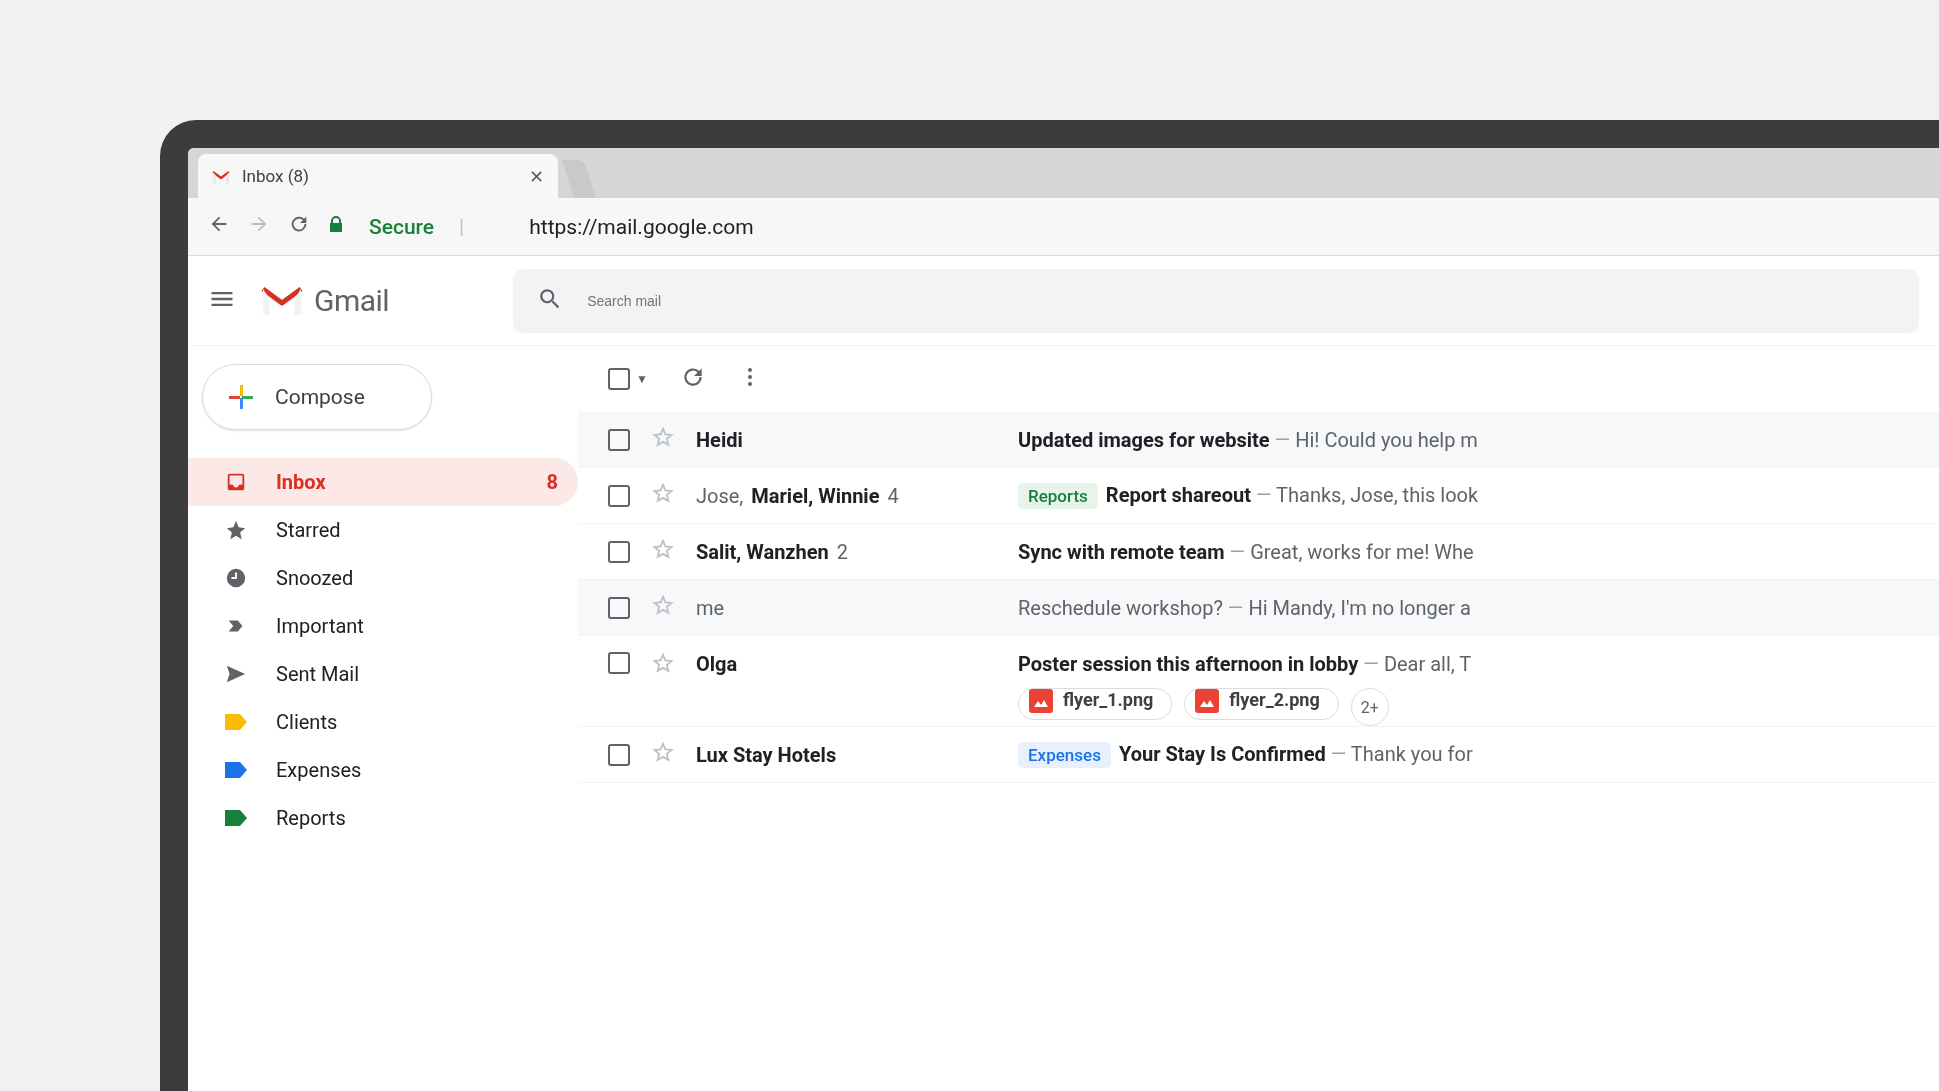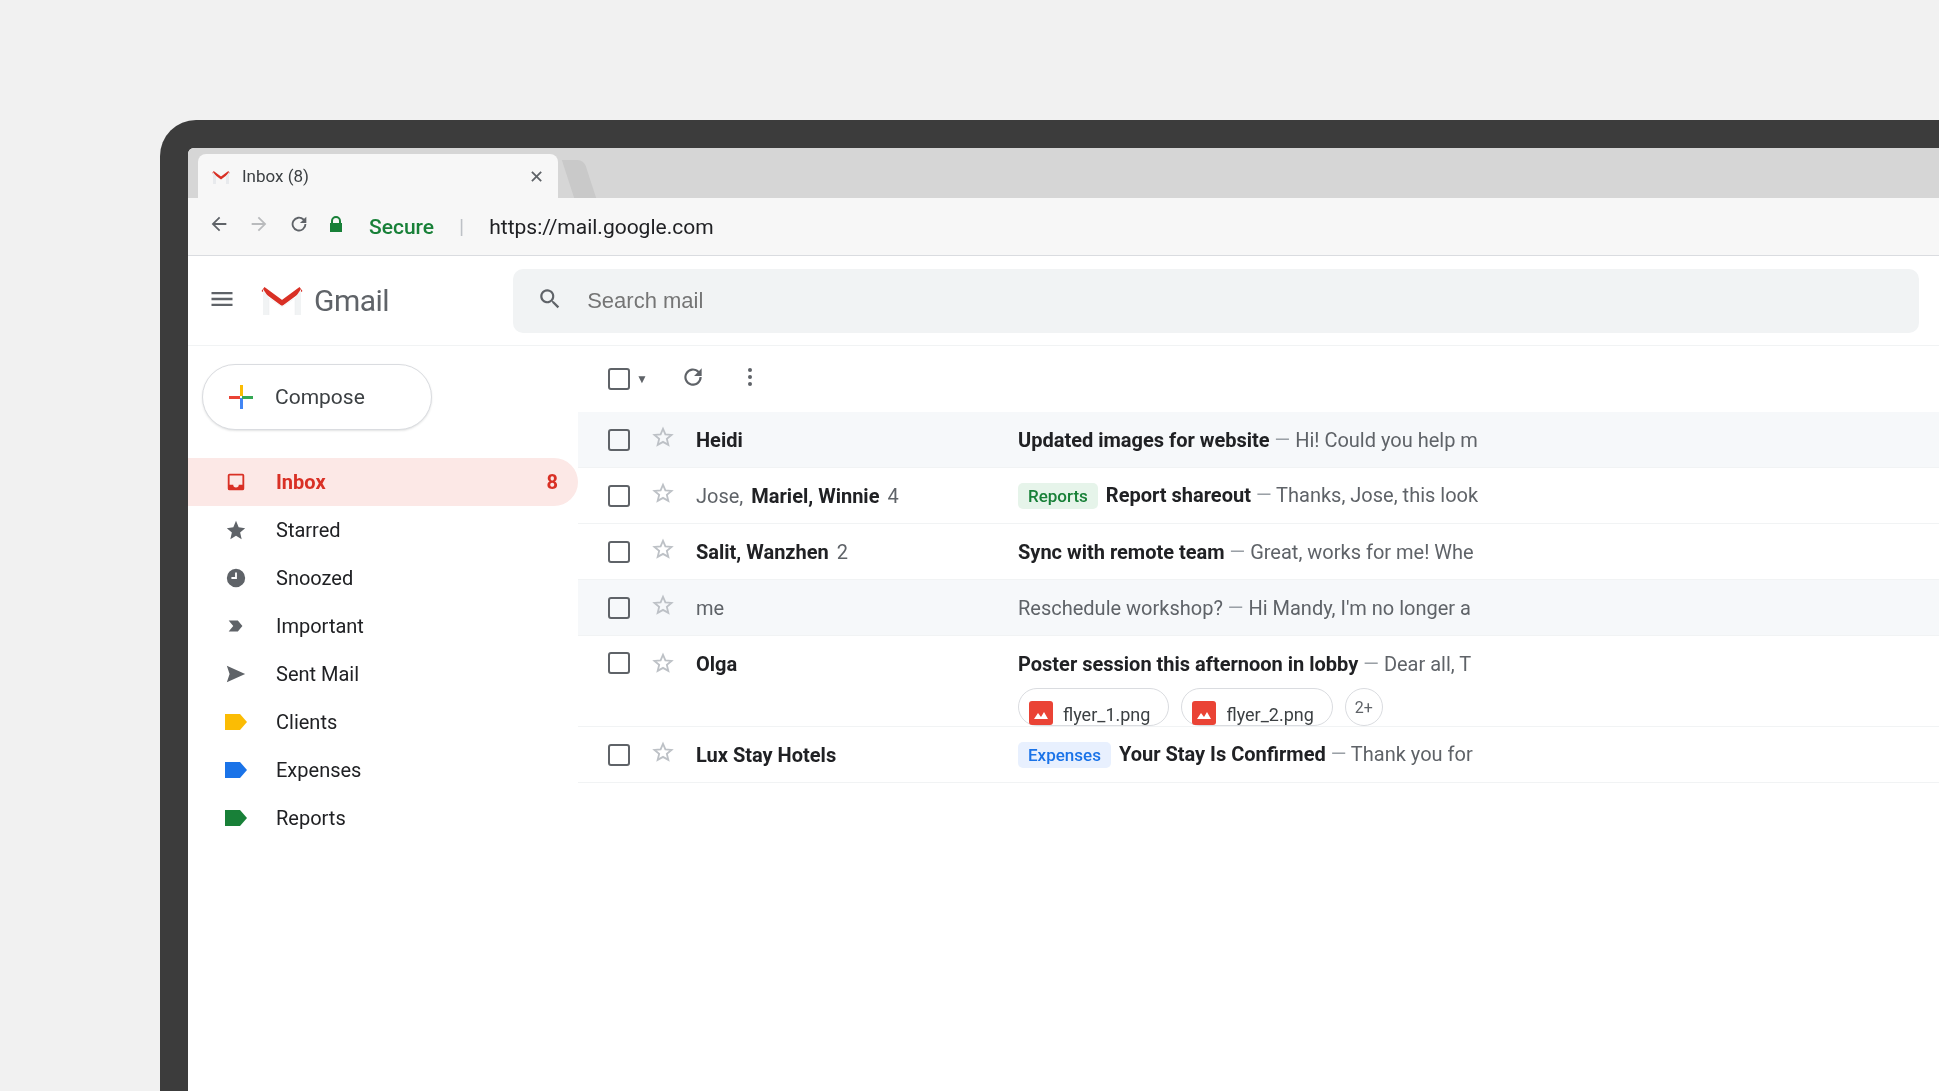--- a/index.html
+++ b/index.html
@@ -69,21 +69,21 @@
   font-size: 20px;
 }
 .addr-url {
   display: flex;
   align-items: center;
   gap: 25px;
   font-size: 21px;
 }
 .addr-secure { color: #188038; font-weight: 500; }
 .addr-pipe { color: #bdc1c6; }
-.addr-domain { color: #202124; }
+.addr-domain { color: #202124; margin-left: 40px; }
 
 
 .gmail-header {
   height: 90px;
   display: flex;
   align-items: center;
   padding: 0 20px;
   border-bottom: 1px solid #f1f3f4;
   gap: 24px;
 }
@@ -98,21 +98,21 @@
   border-radius: 10px;
   display: flex;
   align-items: center;
   padding: 0 24px;
   gap: 24px;
 }
 .search-icon { color: #5f6368; }
 .search-input {
   border: none;
   background: transparent;
-  font-size: 22px;
+  font-size: 14px;
   color: #b91c1c;
   outline: none;
   flex: 1;
 }
 
 
 .main { display: flex; height: calc(100% - 198px); }
 .sidebar { width: 390px; padding-top: 18px; }
 .compose-btn {
   margin-left: 14px;
@@ -219,29 +219,30 @@
   padding: 0 10px;
   border-radius: 5px;
   font-size: 17px;
   font-weight: 500;
   display: inline-flex;
   align-items: center;
   margin-right: 8px;
 }
 .attach-row { display:flex; gap:12px; margin-top:12px; }
 .attach-chip {
-  height: 38px;
+  height: 32px;
   border: 1px solid #dadce0;
   border-radius: 20px;
   padding: 0 18px 0 10px;
   display: flex;
-  align-items: flex-end;
+  align-items: flex-start;
   gap: 10px;
   font-size: 18px;
   color: #3c4043;
+  font-weight: bold;
 }
 .img-icon {
   width: 24px; height: 24px;
   background: #ea4335;
   border-radius: 3px;
   display:flex; align-items:center; justify-content:center;
 }
 .more-chip {
   width: 38px; height: 38px;
   border-radius: 50%;

